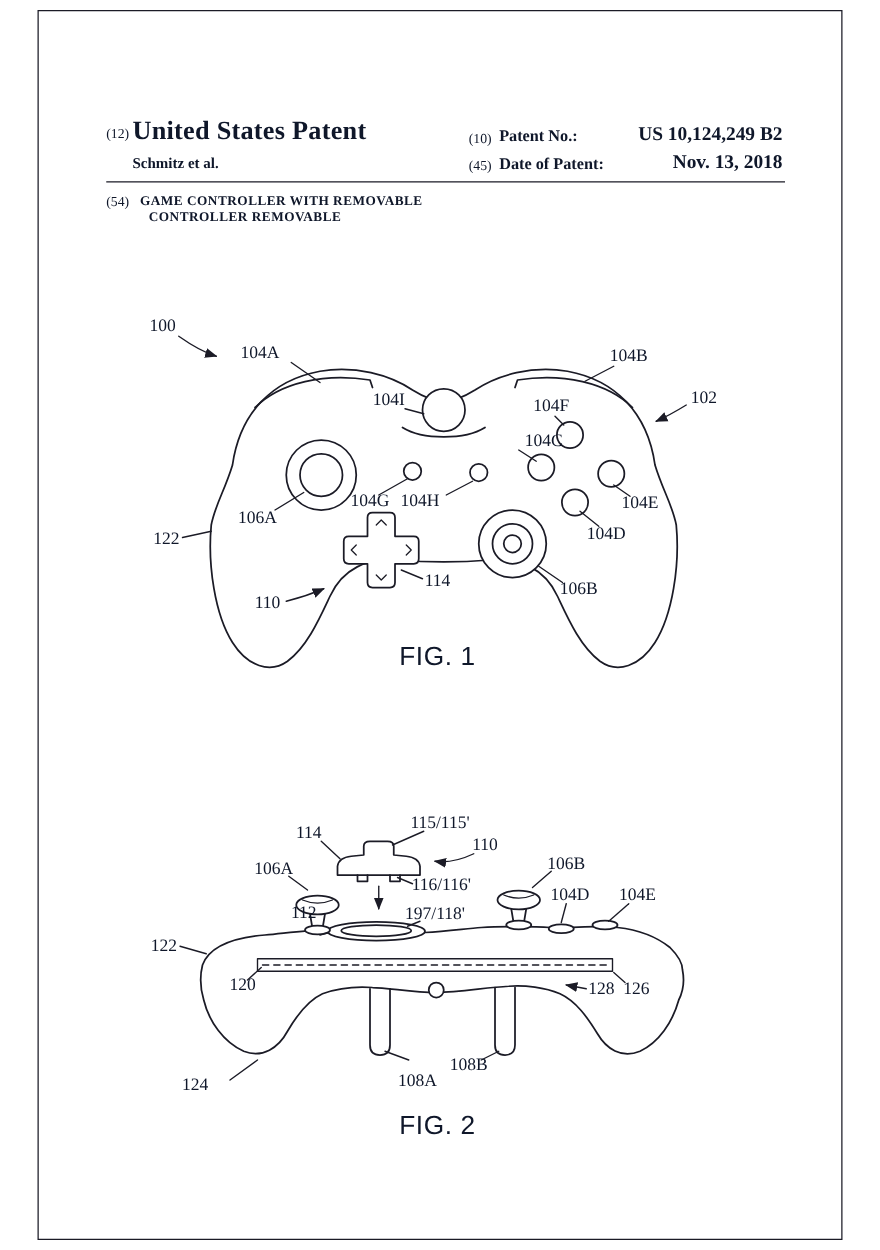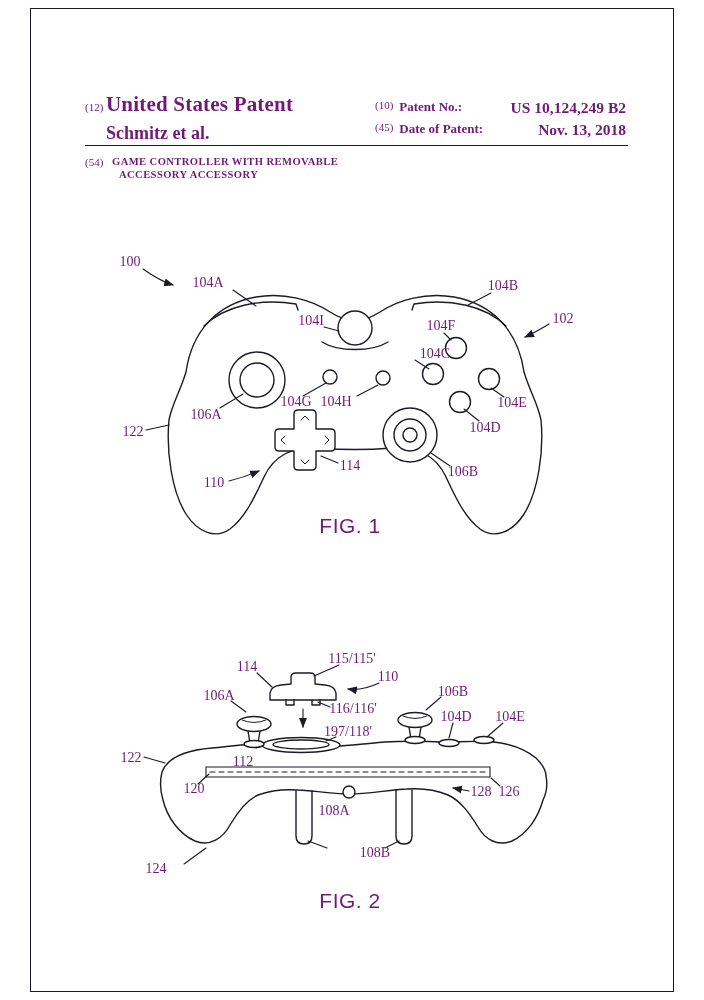--- a/index.html
+++ b/index.html
@@ -1,27 +1,27 @@
 <!DOCTYPE html>
 <html><head>
 <meta charset="utf-8">
 <style>
   html,body{margin:0;padding:0;background:#ffffff;}
   .page{
     position:relative;width:704px;height:1000px;background:#ffffff;
-    font-family:"Liberation Serif","DejaVu Serif",serif;color:#701a75;overflow:hidden;
+    font-family:"Liberation Serif","DejaVu Serif",serif;color:#0f172a;overflow:hidden;
   }
   .frame{position:absolute;left:30px;top:8px;right:30px;bottom:8px;border:1.6px solid #1b1b26;}
   .art{position:absolute;left:0;top:0;width:704px;height:1000px;}
 
   
   .h12{position:absolute;left:85px;top:101px;font-size:11px;}
   .htitle{position:absolute;left:106px;top:92px;font-size:21px;font-weight:bold;letter-spacing:.2px;}
-  .hinventor{position:absolute;left:106px;top:123px;font-size:18px;font-weight:bold;}
-  .pr-row{position:absolute;left:375px;width:251px;display:flex;align-items:flex-start;font-weight:bold;}
+  .hinventor{position:absolute;left:106px;top:123px;font-size:12px;font-weight:bold;}
+  .pr-row{position:absolute;left:375px;width:251px;display:flex;align-items:flex-end;font-weight:bold;}
   .pr-row .code{font-size:11px;font-weight:normal;margin-right:6px;}
   .pr-row .pr-label{font-size:13px;}
   .pr-row .pr-value{margin-left:auto;font-size:15.5px;}
   .row-10{top:99px;}
   .row-45{top:121px;}
   .header-rule{position:absolute;left:85px;top:145px;width:543px;border-top:1.6px solid #1b1b26;}
   .t54{position:absolute;left:85px;top:156px;font-size:11px;}
   .t54-lines{position:absolute;left:112px;top:155px;font-size:10.6px;font-weight:bold;letter-spacing:.4px;line-height:13px;}
   .t54-lines .l2{padding-left:7px;}
 
@@ -163,21 +163,21 @@
     <span class="code">(45)</span>
     <span class="pr-label">Date of Patent:</span>
     <span class="pr-value">Nov. 13, 2018</span>
   </div>
 
   <div class="header-rule"></div>
 
   <span class="t54">(54)</span>
   <div class="t54-lines">
     <div class="l1">GAME CONTROLLER WITH REMOVABLE</div>
-    <div class="l2">ACCESSORY ACCESSORY</div>
+    <div class="l2">CONTROLLER REMOVABLE</div>
   </div>
 
   <span class="ref" style="left:130px;top:262px">100</span>
   <span class="ref" style="left:208px;top:283px">104A</span>
   <span class="ref" style="left:503px;top:286px">104B</span>
   <span class="ref" style="left:311px;top:321px">104I</span>
   <span class="ref" style="left:441px;top:326px">104F</span>
   <span class="ref" style="left:563px;top:319px">102</span>
   <span class="ref" style="left:435px;top:354px">104C</span>
   <span class="ref" style="left:206px;top:415px">106A</span>
@@ -193,22 +193,22 @@
 
   <span class="ref" style="left:247px;top:667px">114</span>
   <span class="ref" style="left:352px;top:659px">115/115'</span>
   <span class="ref" style="left:388px;top:677px">110</span>
   <span class="ref" style="left:219px;top:696px">106A</span>
   <span class="ref" style="left:453px;top:692px">106B</span>
   <span class="ref" style="left:353px;top:709px">116/116'</span>
   <span class="ref" style="left:456px;top:717px">104D</span>
   <span class="ref" style="left:510px;top:717px">104E</span>
   <span class="ref" style="left:348px;top:732px">197/118'</span>
-  <span class="ref" style="left:243px;top:762px">112</span>
+  <span class="ref" style="left:243px;top:731px">112</span>
   <span class="ref" style="left:131px;top:758px">122</span>
   <span class="ref" style="left:194px;top:789px">120</span>
   <span class="ref" style="left:481px;top:792px">128</span>
   <span class="ref" style="left:509px;top:792px">126</span>
-  <span class="ref" style="left:334px;top:811px">108A</span>
+  <span class="ref" style="left:334px;top:866px">108A</span>
   <span class="ref" style="left:375px;top:853px">108B</span>
   <span class="ref" style="left:156px;top:869px">124</span>
   <span class="fig-caption" style="left:350px;top:901px">FIG. 2</span>
 </div>
 
 </body></html>

